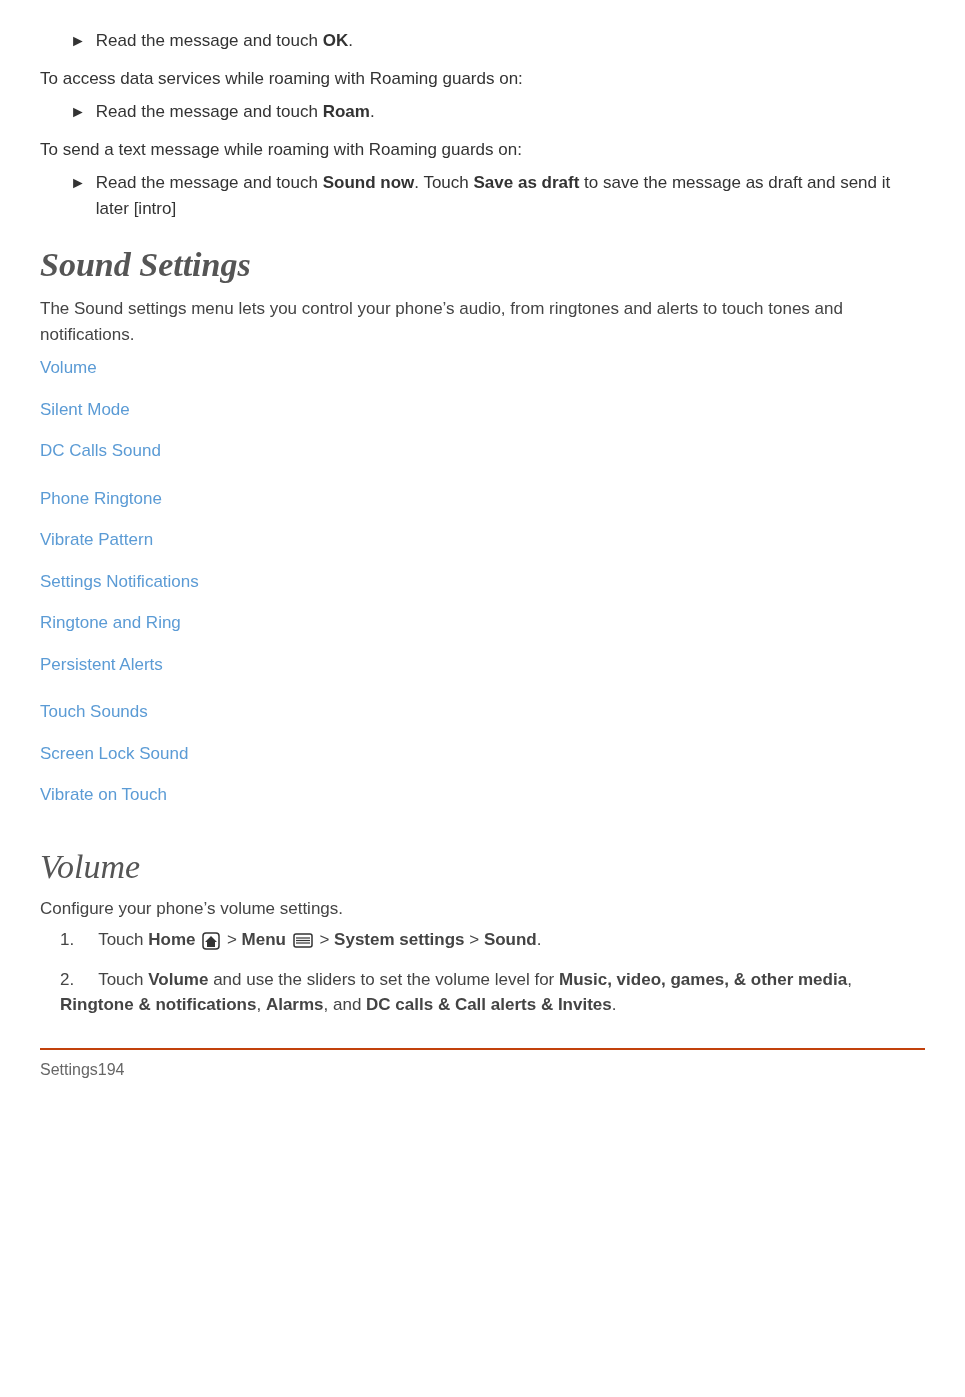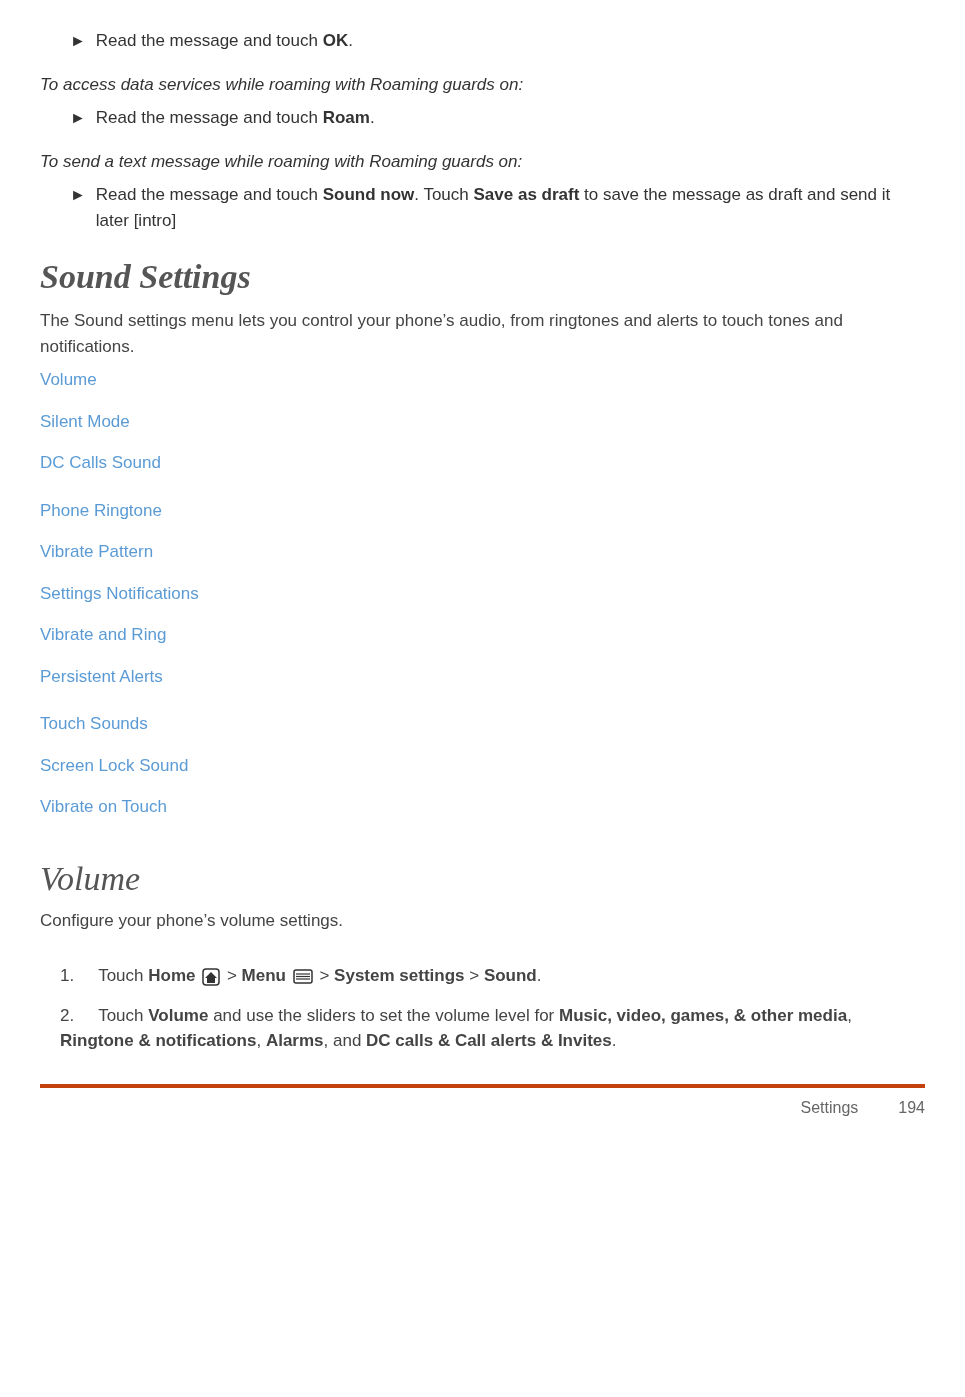--- a/index.html
+++ b/index.html
@@ -26,22 +26,21 @@
       margin-right: 10px;
       font-size: 16px;
       color: #333;
       flex-shrink: 0;
       margin-top: 1px;
     }
     .bullet-text {
       flex: 1;
     }
     .section-gap {
-      margin-top: 18px;
-      font-style: italic;
+      margin-top: 12px;
     }
     .section-title {
       font-family: Georgia, 'Times New Roman', serif;
       font-style: italic;
       font-size: 34px;
       color: #555555;
       margin-top: 18px;
       margin-bottom: 6px;
       font-weight: bold;
     }
@@ -65,21 +64,21 @@
       font-style: italic;
       font-size: 34px;
       color: #555555;
       margin-top: 22px;
       margin-bottom: 4px;
       font-weight: normal;
     }
     .volume-desc {
       font-size: 17px;
       color: #444444;
-      margin-bottom: 30px;
+      margin-bottom: 6px;
     }
     .numbered-list {
       margin-left: 20px;
     }
     .numbered-item {
       margin-bottom: 14px;
       font-size: 17px;
       color: #444444;
     }
     .numbered-item span.num {
@@ -89,26 +88,25 @@
     }
     .home-icon {
       display: inline-block;
       width: 18px;
       height: 18px;
       vertical-align: middle;
       margin: 0 2px;
     }
     .footer-row {
       display: flex;
-      justify-content: flex-end;
+      justify-content: flex-start;
       align-items: center;
       margin-top: 30px;
-      border-top: 4px solid #c2410c;
+      border-top: 2px solid #c2410c;
       padding-top: 8px;
-      gap: 40px;
     }
     .footer-label {
       color: #666;
       font-size: 16px;
     }
     .footer-page {
       color: #666;
       font-size: 16px;
     }
     bold, b {
@@ -154,21 +152,21 @@
   <div class="toc-spacer"></div>
   <a class="toc-link" href="#">DC Calls Sound</a>
   <div class="toc-spacer"></div>
   <div class="toc-spacer"></div>
   <a class="toc-link" href="#">Phone Ringtone</a>
   <div class="toc-spacer"></div>
   <a class="toc-link" href="#">Vibrate Pattern</a>
   <div class="toc-spacer"></div>
   <a class="toc-link" href="#">Settings Notifications</a>
   <div class="toc-spacer"></div>
-  <a class="toc-link" href="#">Vibrate and Ring</a>
+  <a class="toc-link" href="#">Ringtone and Ring</a>
   <div class="toc-spacer"></div>
   <a class="toc-link" href="#">Persistent Alerts</a>
   <div class="toc-spacer"></div>
   <div class="toc-spacer"></div>
   <a class="toc-link" href="#">Touch Sounds</a>
   <div class="toc-spacer"></div>
   <a class="toc-link" href="#">Screen Lock Sound</a>
   <div class="toc-spacer"></div>
   <a class="toc-link" href="#">Vibrate on Touch</a>
   <div class="toc-spacer"></div>

